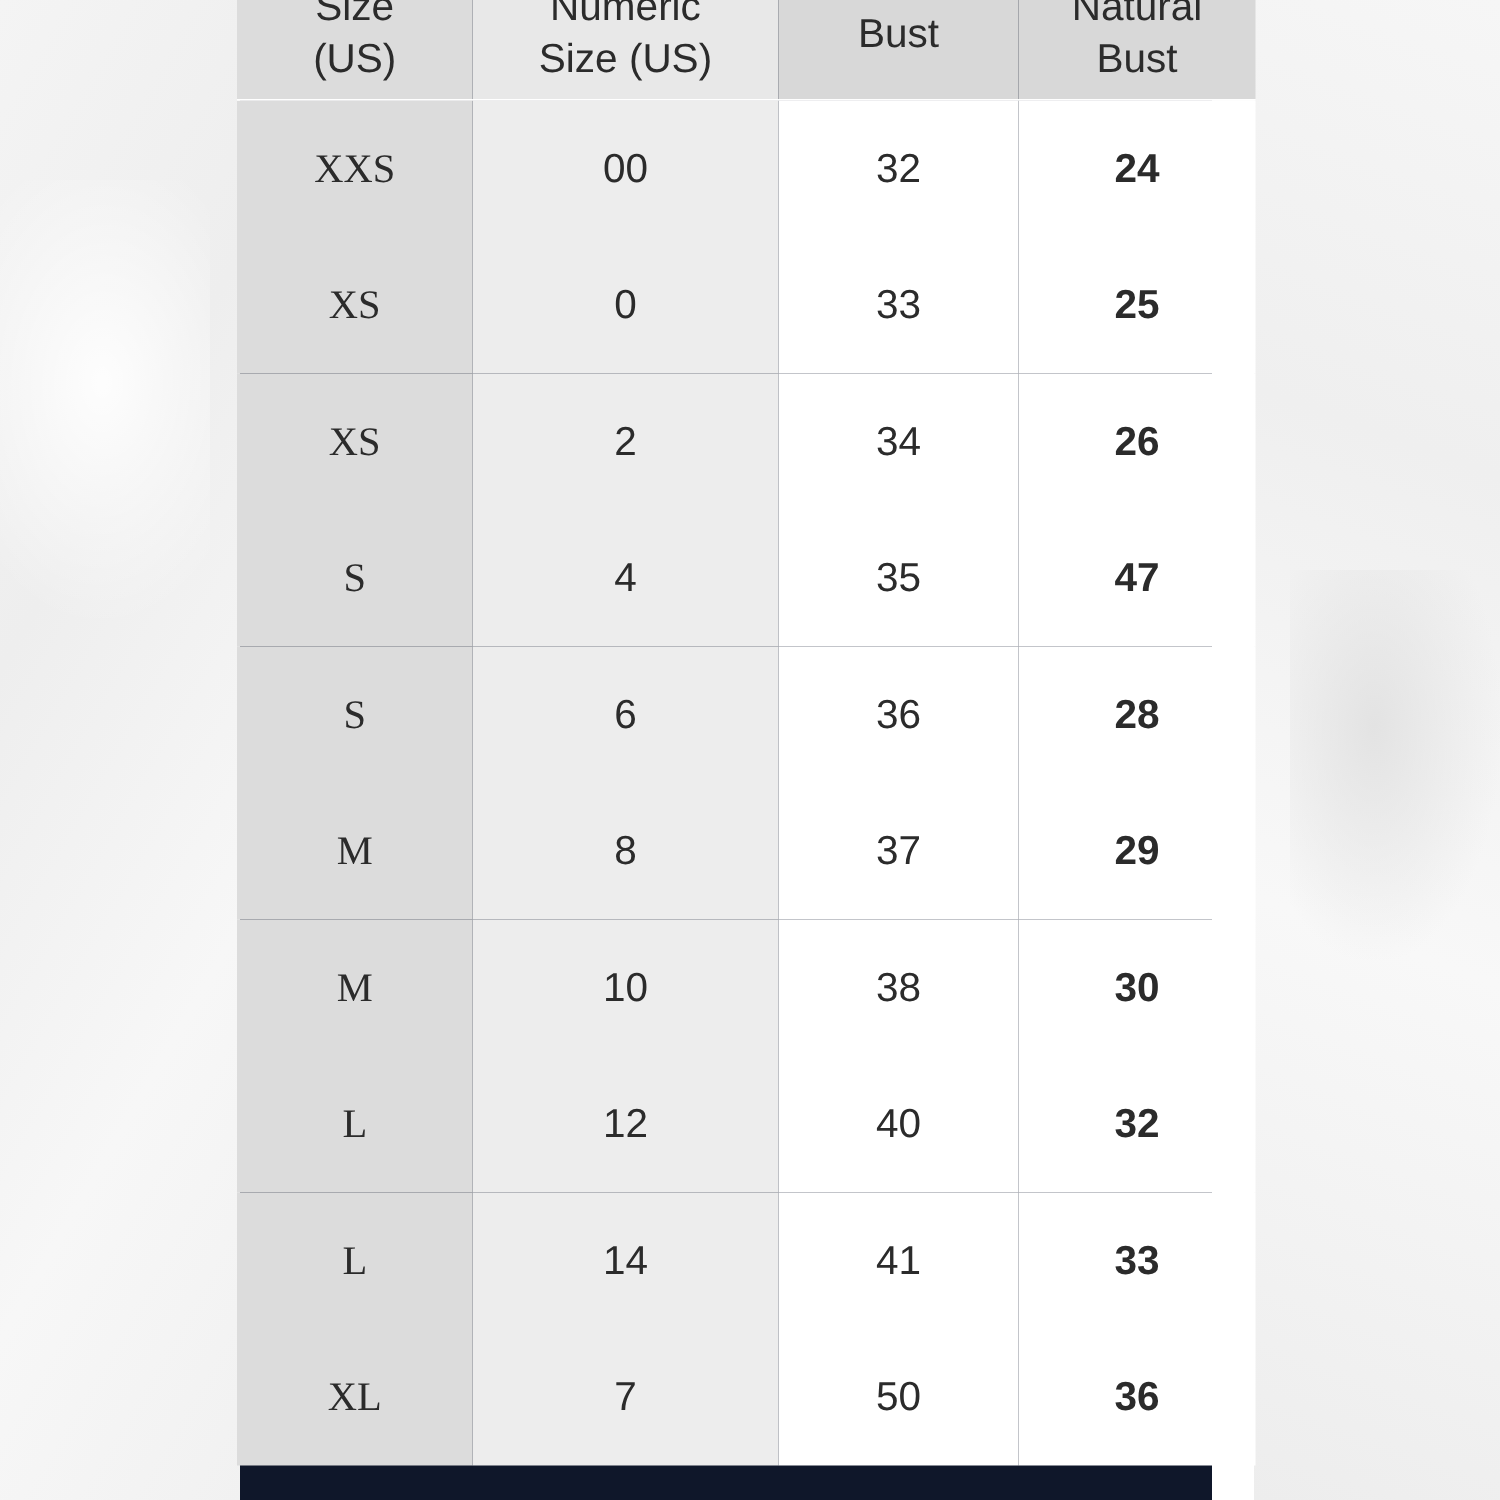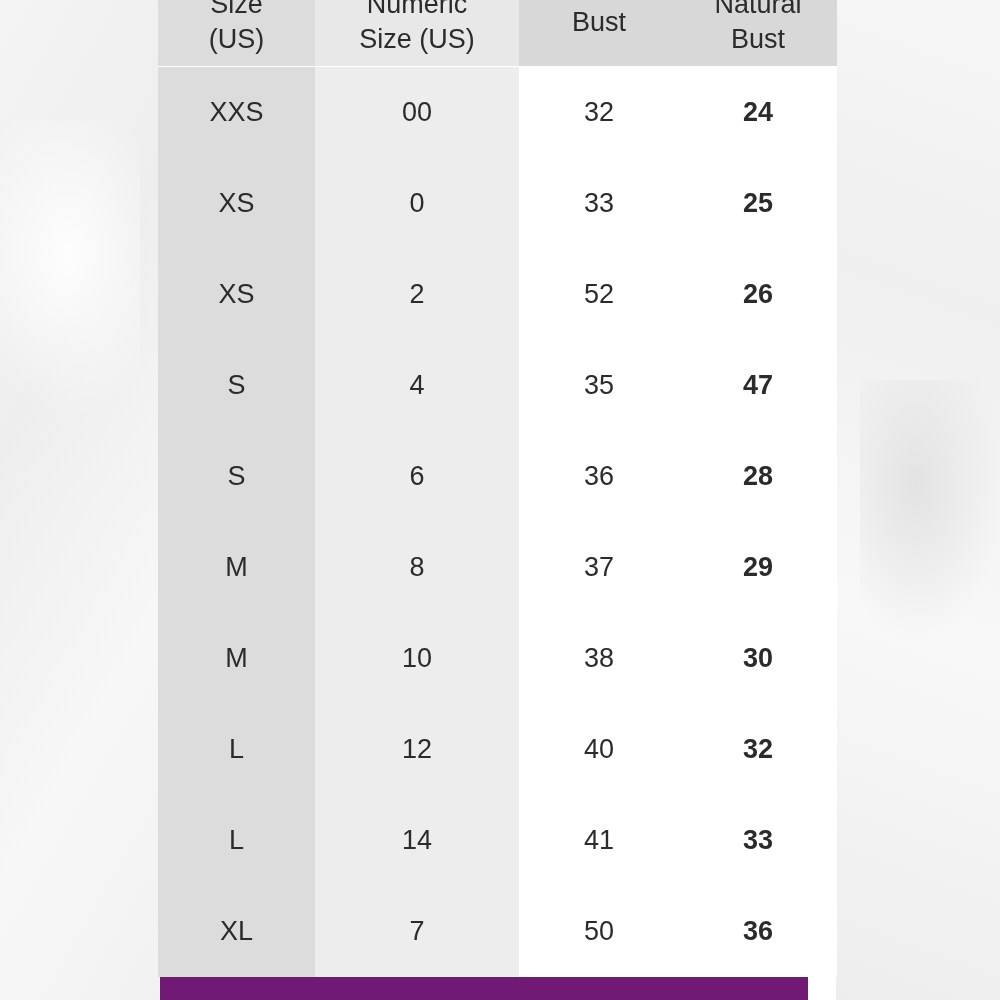--- a/index.html
+++ b/index.html
@@ -8,21 +8,21 @@
     width: 1000px;
     height: 1000px;
     overflow: hidden;
     font-family: "Liberation Sans", sans-serif;
   }
 
   #page {
     position: relative;
     width: 808px;
     height: 1000px;
-    background: #701a75;
+    background: #0f172a;
   }
 
   
   .bg-left {
     position: absolute;
     left: 0; top: 0;
     width: 160px; height: 1000px;
     background: linear-gradient(120deg, #f4f4f4 0%, #eeeeee 35%, #f7f7f7 70%, #f1f1f1 100%);
   }
   .bg-right {
@@ -85,21 +85,21 @@
   table.size-chart thead th.h0 { background: #dcdcdc; }
   table.size-chart thead th.h1 { background: #e8e8e8; }
   table.size-chart thead th.h2 { background: #d8d8d8; }
   table.size-chart thead th.h3 { background: #d8d8d8; }
 
   table.size-chart tbody td {
     height: 91px;
     font-size: 27px;
     background: #ffffff;
   }
-  table.size-chart tbody td.c0 { background: #dcdcdc; }
+  table.size-chart tbody td.c0 { background: #dcdcdc; font-family: Liberation Serif, serif; }
   table.size-chart tbody td.c1 { background: #ededed; }
   table.size-chart tbody td.c2 { background: #ffffff; }
   table.size-chart tbody td.c3 { background: #ffffff; font-weight: bold; }
 
   .hdr-line { display: block; }
 </style>
 </head>
 <body>
 
 <div id="page">
@@ -144,21 +144,21 @@
           </tr>
           <tr>
             <td class="c0">XS</td>
             <td class="c1">0</td>
             <td class="c2">33</td>
             <td class="c3">25</td>
           </tr>
           <tr>
             <td class="c0">XS</td>
             <td class="c1">2</td>
-            <td class="c2">52</td>
+            <td class="c2">34</td>
             <td class="c3">26</td>
           </tr>
           <tr>
             <td class="c0">S</td>
             <td class="c1">4</td>
             <td class="c2">35</td>
             <td class="c3">47</td>
           </tr>
           <tr>
             <td class="c0">S</td>

